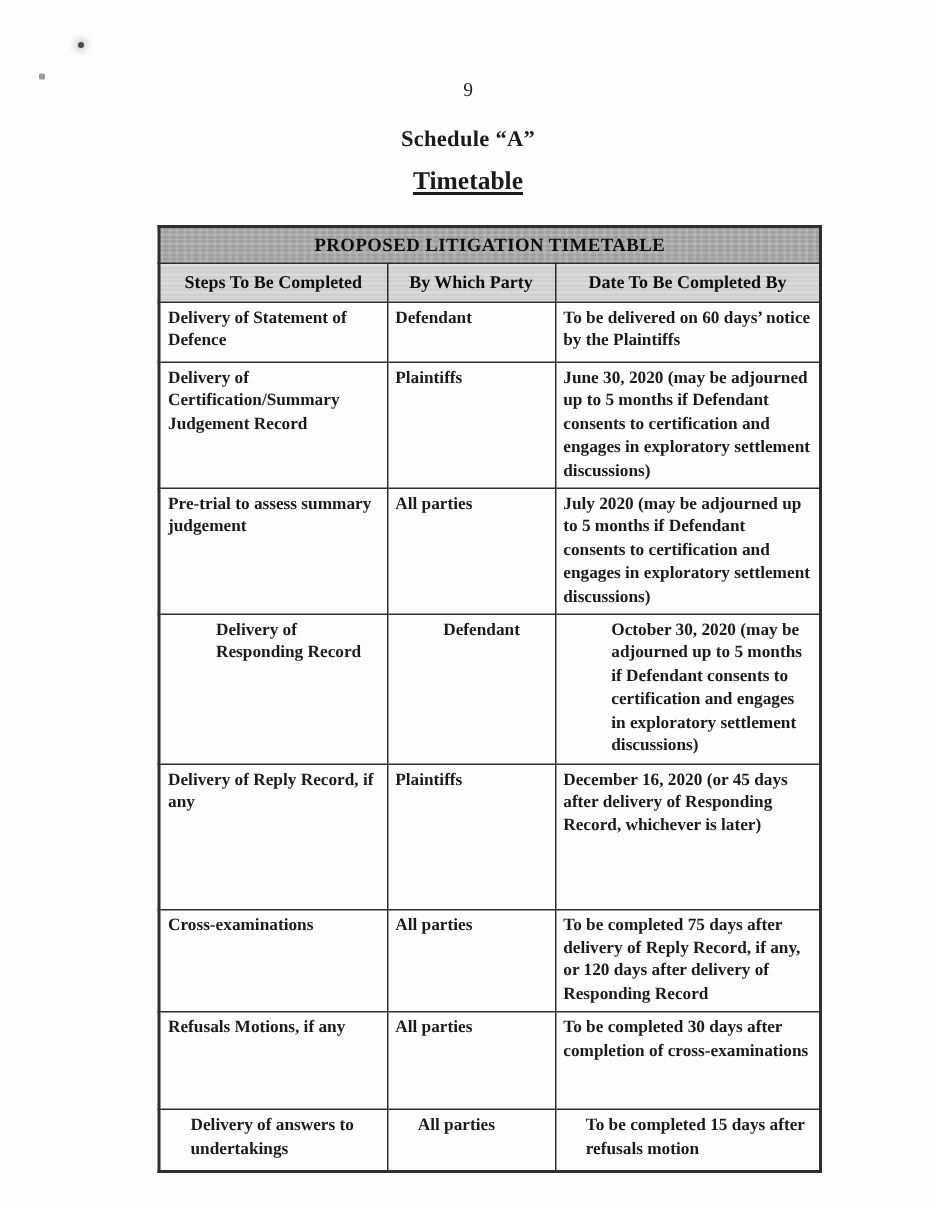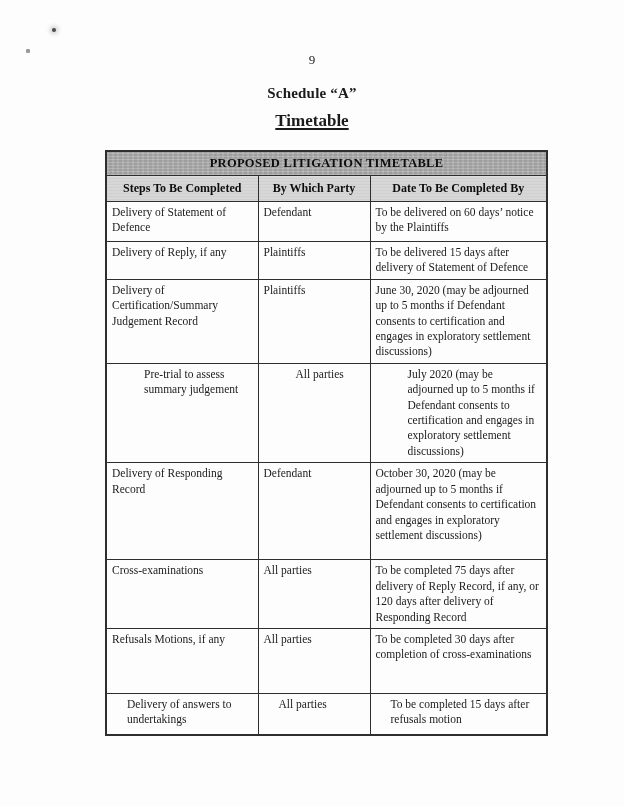--- a/index.html
+++ b/index.html
@@ -99,20 +99,21 @@
     vertical-align: middle;
     color: #0d0d0d;
     padding: 2px 2px;
     margin-left: 38px;
   }
   tbody td {
     vertical-align: top;
     text-align: left;
     padding: 3px 5px 3px 5px;
     background: #fdfdfd;
+    font-weight: bold;
   }
   
   tbody tr:nth-of-type(1) td { height: 33px; }
   tbody tr:nth-of-type(2) td { height: 29px; }
   tbody tr:nth-of-type(3) td { height: 76px; }
   tbody tr:nth-of-type(4) td { height: 70px; padding-left: 37px; }
   tbody tr:nth-of-type(5) td { height: 90px; }
   tbody tr:nth-of-type(6) td { height: 45px; }
   tbody tr:nth-of-type(7) td { height: 58px; }
   tbody tr:nth-of-type(8) td { height: 34px; padding-left: 20px; }
@@ -150,40 +151,40 @@
         <th>Date To Be Completed By</th>
       </tr>
     </thead>
     <tbody>
       <tr>
         <td>Delivery of Statement of Defence</td>
         <td>Defendant</td>
         <td>To be delivered on 60 days’ notice by the Plaintiffs</td>
       </tr>
       <tr>
-        <td>Delivery of Reply, if any</td>
-        <td>Plaintiffs</td>
-        <td>To be delivered 15 days after delivery of Statement of Defence</td>
-      </tr>
-      <tr>
         <td>Delivery of Certification/Summary Judgement Record</td>
         <td>Plaintiffs</td>
         <td>June 30, 2020 (may be adjourned up to 5 months if Defendant consents to certification and engages in exploratory settlement discussions)</td>
       </tr>
       <tr>
         <td>Pre-trial to assess summary judgement</td>
         <td>All parties</td>
         <td>July 2020 (may be adjourned up to 5 months if Defendant consents to certification and engages in exploratory settlement discussions)</td>
       </tr>
       <tr>
         <td>Delivery of Responding Record</td>
         <td>Defendant</td>
         <td>October 30, 2020 (may be adjourned up to 5 months if Defendant consents to certification and engages in exploratory settlement discussions)</td>
       </tr>
       <tr>
+        <td>Delivery of Reply Record, if any</td>
+        <td>Plaintiffs</td>
+        <td>December 16, 2020 (or 45 days after delivery of Responding Record, whichever is later)</td>
+      </tr>
+      <tr>
         <td>Cross-examinations</td>
         <td>All parties</td>
         <td>To be completed 75 days after delivery of Reply Record, if any, or 120 days after delivery of Responding Record</td>
       </tr>
       <tr>
         <td>Refusals Motions, if any</td>
         <td>All parties</td>
         <td>To be completed 30 days after completion of cross-examinations</td>
       </tr>
       <tr>

